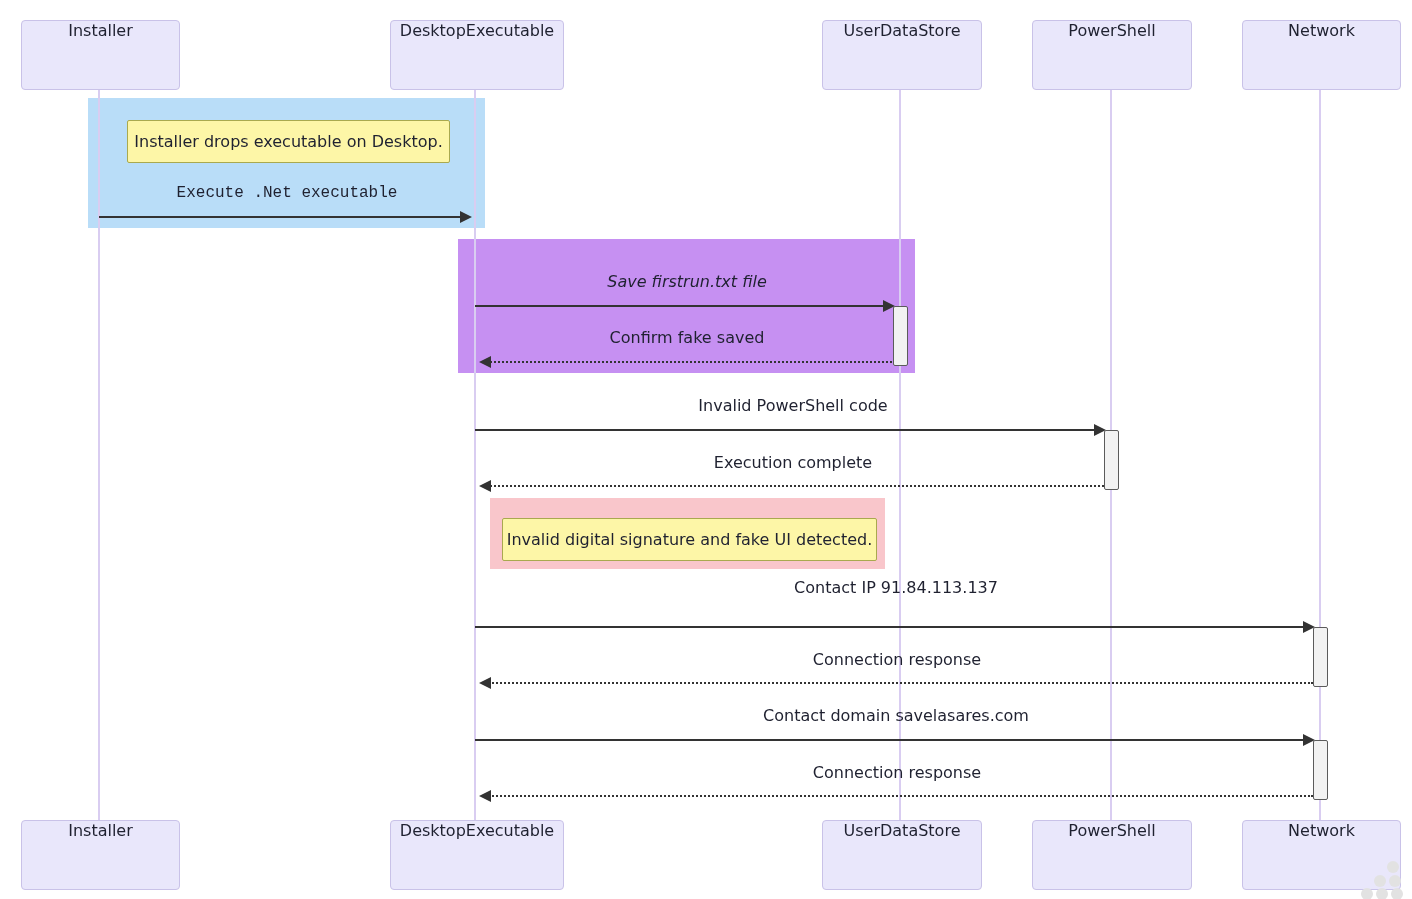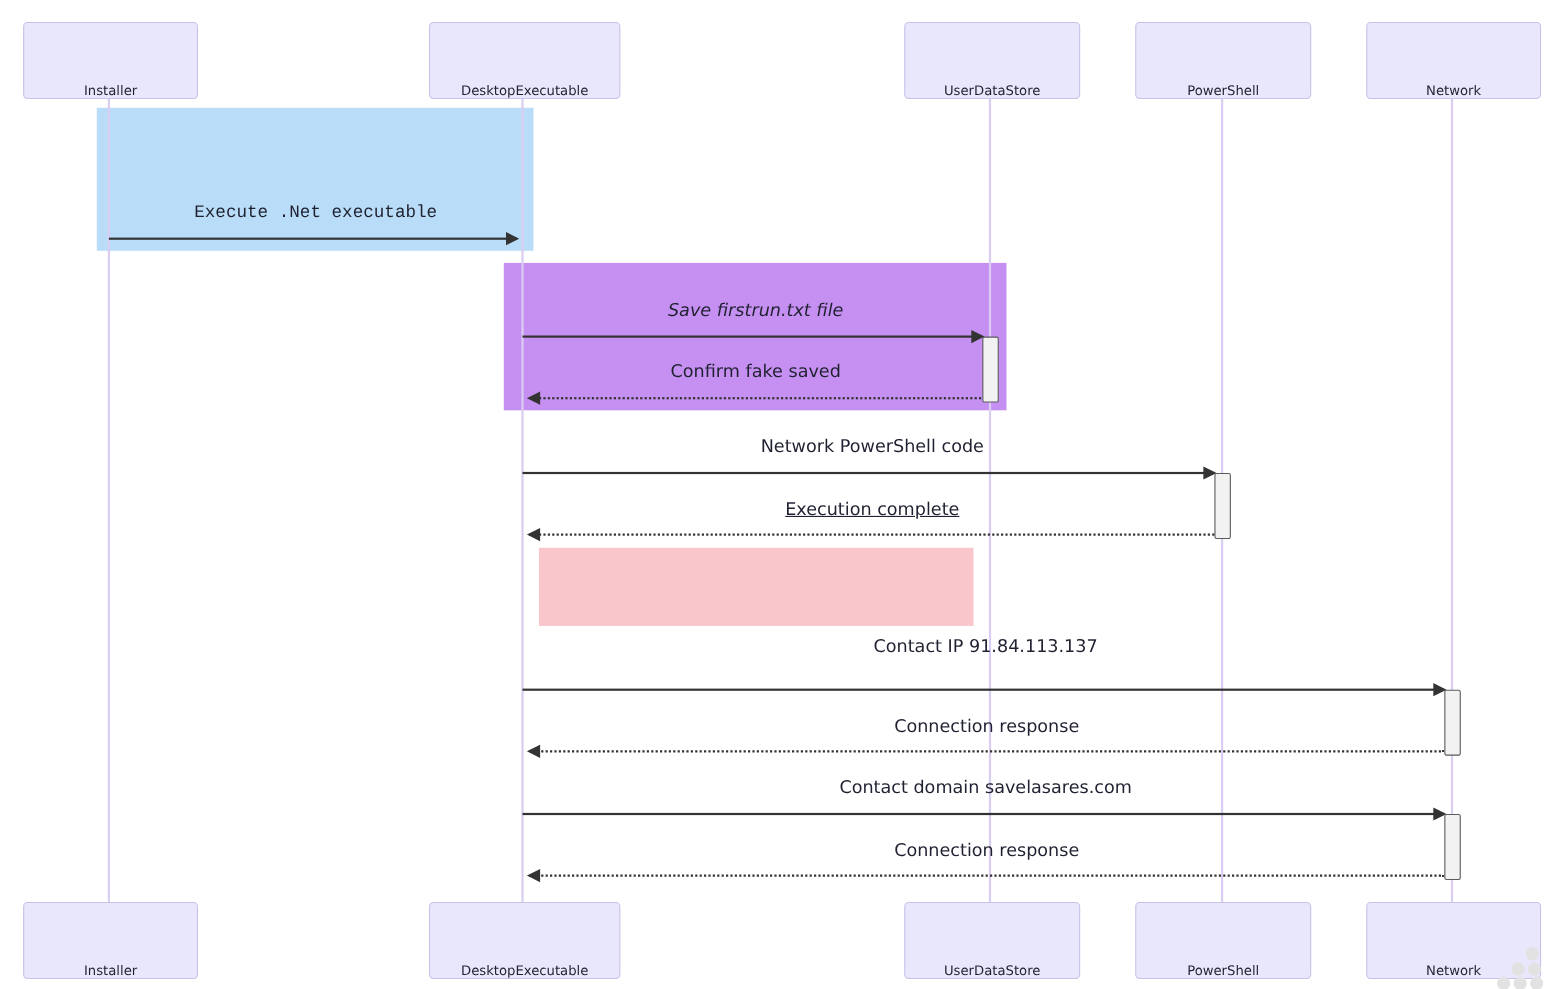--- a/index.html
+++ b/index.html
@@ -6,22 +6,22 @@
   .canvas {
     position:relative; width:1412px; height:899px; background:#ffffff;
     font-family:"DejaVu Sans","Liberation Sans",sans-serif; overflow:hidden;
     color:var(--text,#1f2130);
   }
   .hl { position:absolute; }
   .lifeline { position:absolute; width:2px; top:88px; height:732px; background:var(--lifeline,#d9cdf1); }
   .actor {
     position:absolute; height:68px; background:var(--actor_fill,#e9e7fb);
     border:1px solid var(--actor_border,#c9c2e8); border-radius:4px;
-    display:flex; align-items:flex-end; justify-content:center;
-    font-size:12px; color:var(--text,#1f2130);
+    display:flex; align-items:flex-start; justify-content:center;
+    font-size:16px; color:var(--text,#1f2130);
   }
   .note {
     position:absolute; background:var(--note_fill,#fdf6a7);
     border:1px solid var(--note_border,#a9a94f); border-radius:2px;
     display:flex; align-items:center; justify-content:center;
     font-size:16px; white-space:nowrap;
   }
   .msg-label {
     position:absolute; transform:translateX(-50%); font-size:16px;
     white-space:nowrap; color:var(--text,#1f2130);
@@ -61,46 +61,52 @@
   <div class="actor" style="left:822px;  top:20px; width:158px;">
       <span>UserDataStore</span>
     </div>
   <div class="actor" style="left:1032px; top:20px; width:158px;">
       <span>PowerShell</span>
     </div>
   <div class="actor" style="left:1242px; top:20px; width:157px;">
       <span>Network</span>
     </div>
 
+  <div class="note" style="left:127px; top:120px; width:321px; height:41px;">
+    <span>Installer drops executable on Desktop.</span>
+  </div>
 
   <div class="msg-label" style="left:287px; top:184px;font-family:Liberation Mono, monospace;">Execute .Net executable</div>
   <div class="msg-line solid" style="left:99px; top:216px; width:371px;">
       <span class="head right"></span>
     </div>
 
   <div class="msg-label" style="left:687px; top:272px;font-style:italic;">Save firstrun.txt file</div>
   <div class="msg-line solid" style="left:475px; top:305px; width:418px;">
       <span class="head right"></span>
     </div>
   <div class="activation" style="left:893px; top:306px; height:58px;"></div>
   <div class="msg-label" style="left:687px; top:328px;">Confirm fake saved</div>
   <div class="msg-line dotted" style="left:481px; top:361px; width:411px;">
       <span class="head left"></span>
     </div>
 
-  <div class="msg-label" style="left:793px; top:396px;">Network PowerShell code</div>
+  <div class="msg-label" style="left:793px; top:396px;">Invalid PowerShell code</div>
   <div class="msg-line solid" style="left:475px; top:429px; width:629px;">
       <span class="head right"></span>
     </div>
   <div class="activation" style="left:1104px; top:430px; height:58px;"></div>
-  <div class="msg-label" style="left:793px; top:453px;text-decoration:underline;">Execution complete</div>
+  <div class="msg-label" style="left:793px; top:453px;">Execution complete</div>
   <div class="msg-line dotted" style="left:481px; top:485px; width:623px;">
       <span class="head left"></span>
     </div>
 
+  <div class="note" style="left:502px; top:518px; width:373px; height:41px;">
+    <span>Invalid digital signature and fake UI detected.</span>
+  </div>
 
   <div class="msg-label" style="left:896px; top:578px;text-align:right;">Contact IP 91.84.113.137</div>
   <div class="msg-line solid" style="left:475px; top:626px; width:838px;">
       <span class="head right"></span>
     </div>
   <div class="activation" style="left:1313px; top:627px; height:58px;"></div>
   <div class="msg-label" style="left:897px; top:650px;">Connection response</div>
   <div class="msg-line dotted" style="left:481px; top:682px; width:832px;">
       <span class="head left"></span>
     </div>

